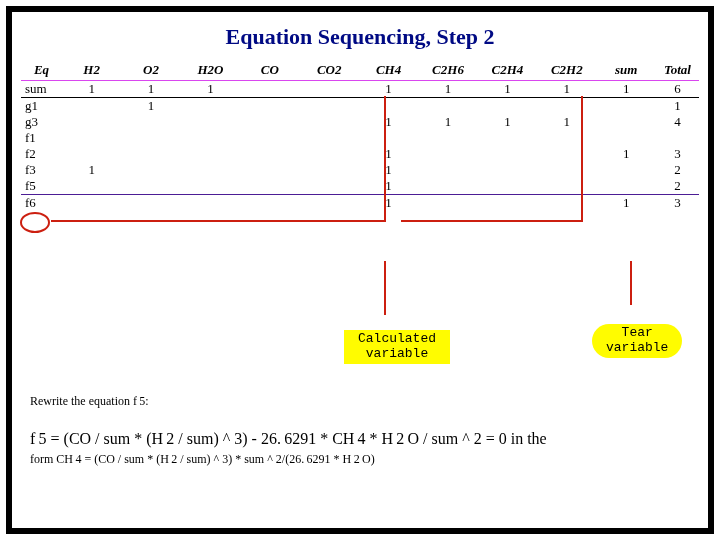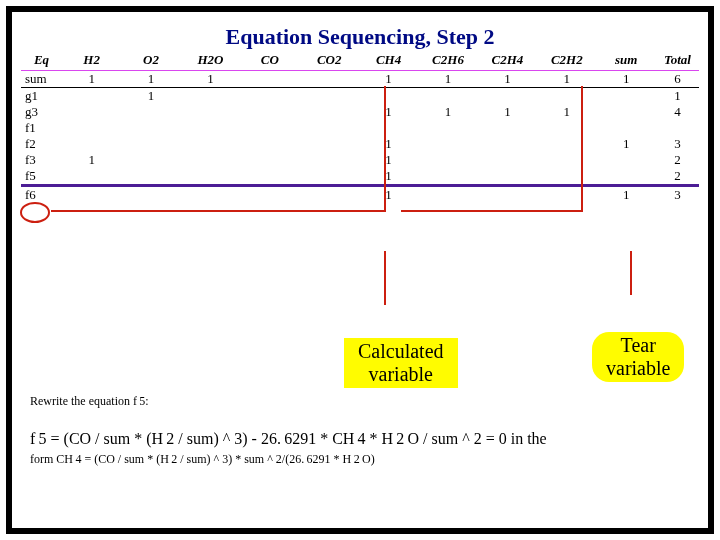--- a/index.html
+++ b/index.html
@@ -24,20 +24,21 @@
     border: 6px solid #000;
     box-sizing: border-box;
   }
   .title {
     text-align: center;
     font-family: "Times New Roman", Times, serif;
     font-size: 22px;
     font-weight: bold;
     color: #000a84;
     margin-top: 12px;
+    margin-bottom: 10px;
   }
   .table-wrap {
     position: relative;
     width: calc(100% - 18px);
     margin: 0 9px;
   }
   table.grid {
     width: 100%;
     border-collapse: collapse;
     font-family: "Times New Roman", Times, serif;
@@ -57,46 +58,45 @@
     padding: 0 4px;
     height: 16px;
   }
   table.grid tbody td:first-child {
     text-align: left;
   }
   table.grid tbody tr.sum {
     border-bottom: 1px solid #000;
   }
   table.grid tbody tr.last {
-    border-top: 3px solid #4c1d95;
+    border-top: 1px solid #4c1d95;
   }
   .circ {
     position: absolute;
     border: 2px solid #cc1f10;
     border-radius: 50%;
   }
   .hline {
     position: absolute;
     height: 2px;
     background: #cc1f10;
   }
   .vline {
     position: absolute;
     width: 2px;
     background: #cc1f10;
   }
   .tagbox {
     position: absolute;
     background: #fffc00;
-    font-family: Liberation Serif, serif;
-    font-size: 20px;
+    font-family: Liberation Mono, monospace;
+    font-size: 13px;
     text-align: center;
     padding: 2px 14px;
     line-height: 1.15;
-    margin-top: 8px;
   }
   .body-text {
     position: absolute;
     font-family: "Times New Roman", Times, serif;
   }
   .rewrite {
     left: 18px;
     top: 382px;
     font-size: 12px;
   }

